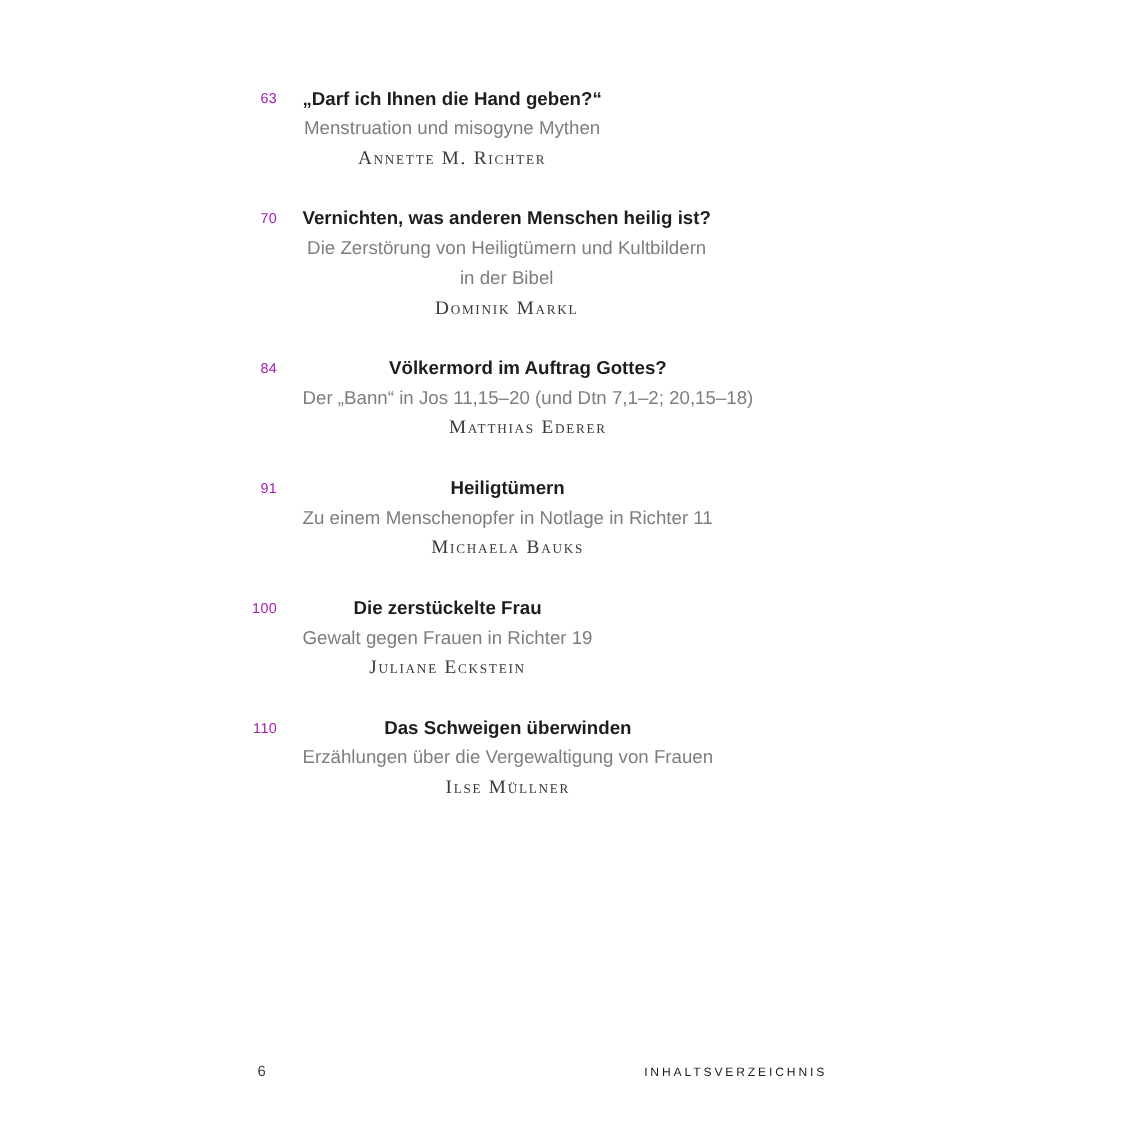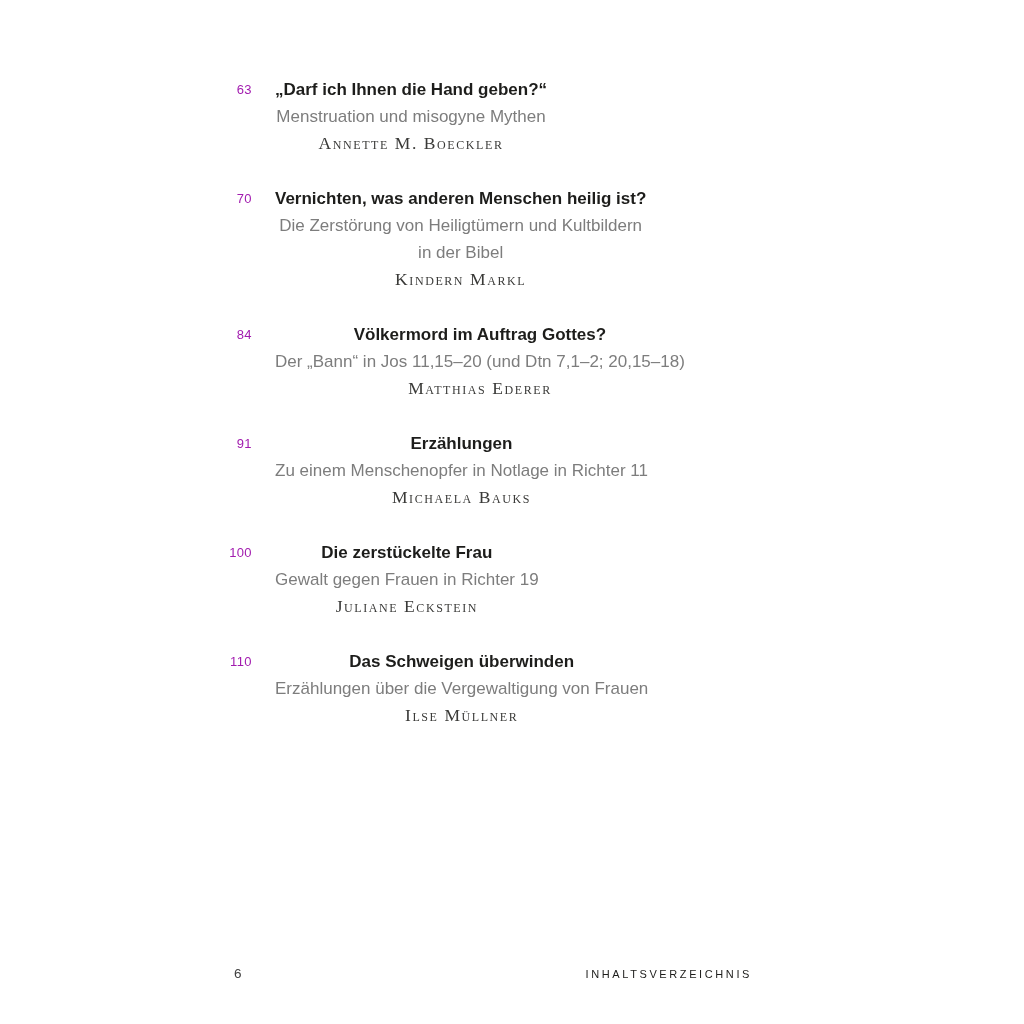--- a/index.html
+++ b/index.html
@@ -89,52 +89,52 @@
 <div class="page">
 
   <main class="toc">
     <div class="entry">
       <div class="num">63</div>
       <div class="entry-body">
         <div class="title">„Darf ich Ihnen die Hand geben?“</div>
         <div class="subtitles">
             <div class="subtitle">Menstruation und misogyne Mythen</div>
           </div>
-        <div class="author">Annette M. Boeckler</div>
+        <div class="author">Annette M. Richter</div>
       </div>
     </div>
 
     <div class="entry">
       <div class="num">70</div>
       <div class="entry-body">
         <div class="title">Vernichten, was anderen Menschen heilig ist?</div>
         <div class="subtitles">
             <div class="subtitle">Die Zerstörung von Heiligtümern und Kultbildern</div>
             <div class="subtitle">in der Bibel</div>
           </div>
-        <div class="author">Kindern Markl</div>
+        <div class="author">Dominik Markl</div>
       </div>
     </div>
 
 
     <div class="entry">
       <div class="num">84</div>
       <div class="entry-body">
         <div class="title">Völkermord im Auftrag Gottes?</div>
         <div class="subtitles">
             <div class="subtitle">Der „Bann“ in Jos 11,15–20 (und Dtn 7,1–2; 20,15–18)</div>
           </div>
         <div class="author">Matthias Ederer</div>
       </div>
     </div>
 
     <div class="entry">
       <div class="num">91</div>
       <div class="entry-body">
-        <div class="title">Erzählungen</div>
+        <div class="title">Heiligtümern</div>
         <div class="subtitles">
             <div class="subtitle">Zu einem Menschenopfer in Notlage in Richter 11</div>
           </div>
         <div class="author">Michaela Bauks</div>
       </div>
     </div>
 
     <div class="entry">
       <div class="num">100</div>
       <div class="entry-body">

